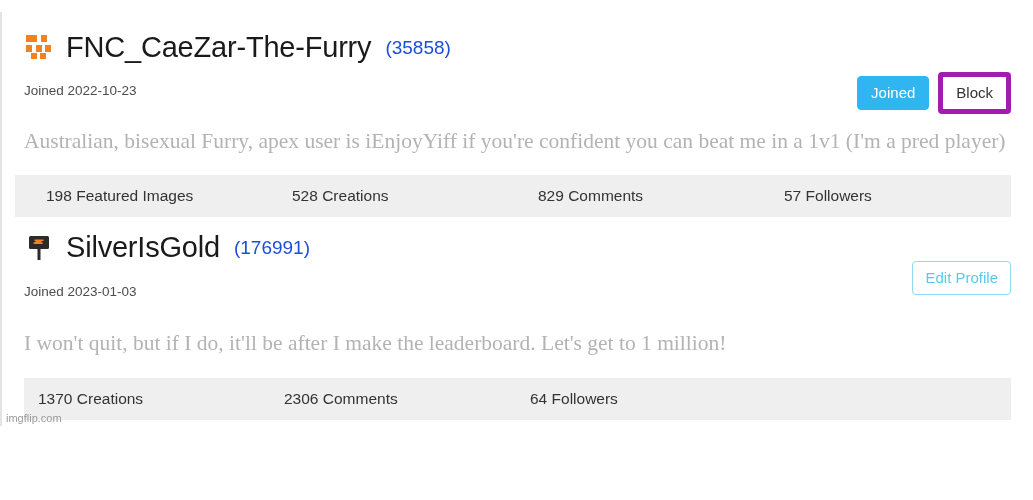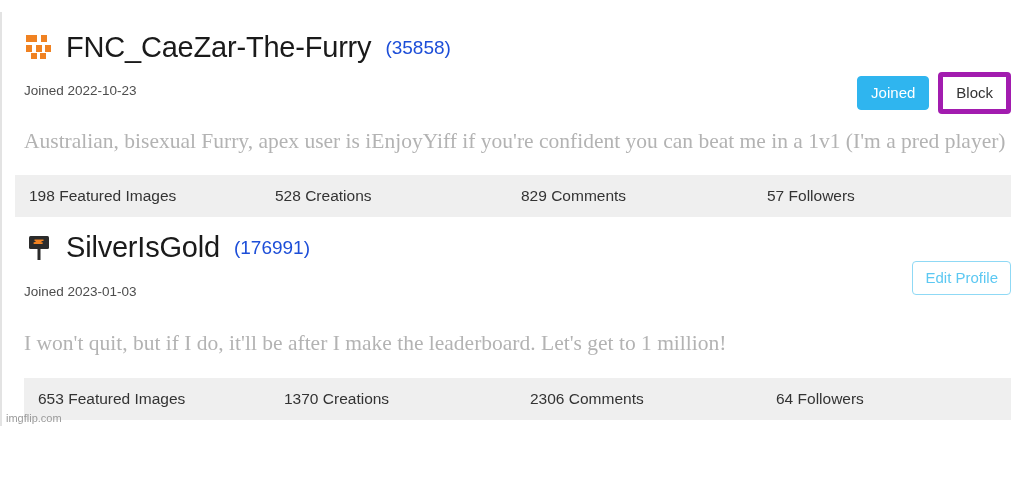--- a/index.html
+++ b/index.html
@@ -167,21 +167,21 @@
     <div class="meta-line" style="margin-top:22px;">Joined 2022-10-23</div>
 
     <div class="actions" style="right:22px; top:60px;">
       <span class="btn btn-follow">Joined</span>
       <span class="btn btn-block">Block</span>
     </div>
 
     <div class="bio" style="margin-top:28px;">Australian, bisexual Furry, apex user is iEnjoyYiff if you're confident you can beat me in a 1v1 (I'm a pred player)</div>
   </div>
 
-  <div class="stats-bar" style="margin:18px 22px 0 13px;">
+  <div class="stats-bar" style="margin:18px 22px 0 13px;justify-content:center;">
     <span class="stat c0">198 Featured Images</span>
     <span class="stat c1">528 Creations</span>
     <span class="stat c2">829 Comments</span>
     <span class="stat c3">57 Followers</span>
   </div>
 
   <div class="profile-block" style="padding-top:16px;">
 
     <div class="profile-header">
       <span class="avatar-icon">
@@ -199,21 +199,20 @@
     <div class="meta-line" style="margin-top:22px;">Joined 2023-01-03</div>
 
     <div class="actions" style="right:22px; top:44px;">
       <span class="btn btn-edit">Edit Profile</span>
     </div>
 
     <div class="bio" style="margin-top:30px;">I won't quit, but if I do, it'll be after I make the leaderboard. Let's get to 1 million!</div>
   </div>
 
   <div class="stats-bar" style="margin:19px 22px 0 22px;">
-    <span class="stat c0">653 Featured Images</span>
     <span class="stat c1">1370 Creations</span>
     <span class="stat c2">2306 Comments</span>
     <span class="stat c3">64 Followers</span>
   </div>
 
   <div class="watermark">imgflip.com</div>
 
 </div>
 
 </body></html>

